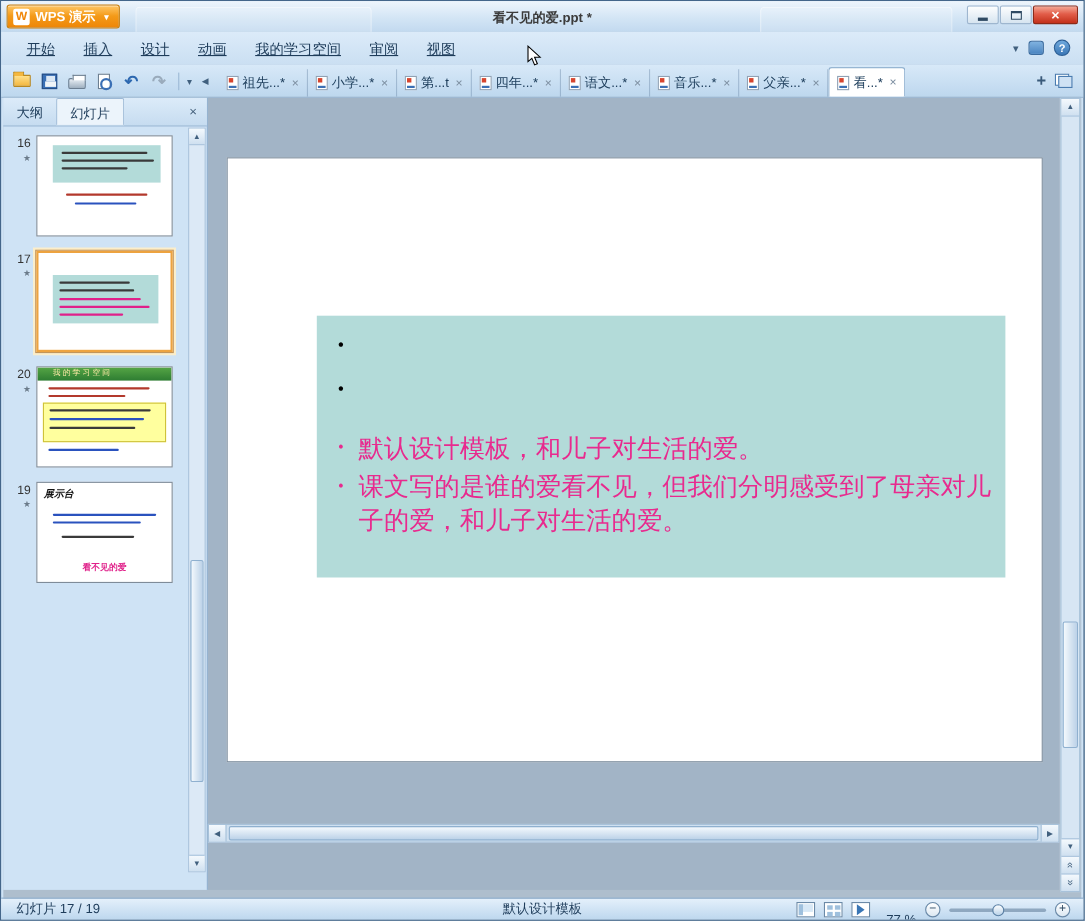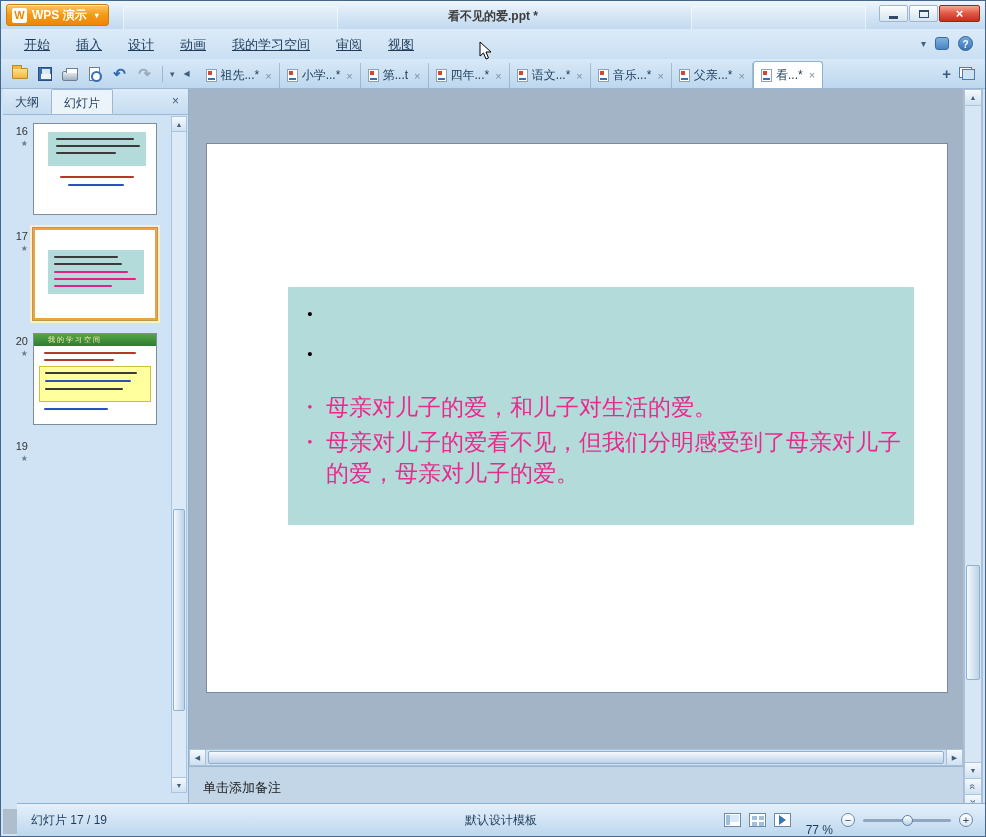--- a/index.html
+++ b/index.html
@@ -162,21 +162,21 @@
     font-size:7px; color:#41607e; background:linear-gradient(#f4f9fd,#cfe0f0);
     border-bottom:1px solid #aac4dd; cursor:default; }
   .v-thumbbar { position:absolute; left:1px; right:1px; top:66%; height:16%;
     background:linear-gradient(90deg,#f4f9fd,#bcd2e8); border:1px solid #8fb0cf; border-radius:2px; }
   .v-bottom { position:absolute; bottom:0; left:0; right:0; }
   .v-bottom .v-btn { border-top:1px solid #aac4dd; border-bottom:none; }
   .chev { display:inline-block; font-size:10px; color:#41607e; transform:rotate(90deg); }
   .chev.down { transform:rotate(-90deg); }
 
   
-  .statusbar { position:absolute; left:16px; right:0; bottom:0; height:33px;
+  .statusbar { position:absolute; left:0; right:0; bottom:0; height:20px;
     background:linear-gradient(#e4f0fb,#bdd7ee); border-top:1px solid #8fb0cf;
     display:flex; align-items:center; font-size:12px; color:#1e3c5a; }
   .st-left { padding-left:14px; z-index:2; }
   .st-center { position:absolute; left:0; right:0; text-align:center; z-index:1; }
   .st-right { margin-left:auto; display:flex; align-items:center; gap:8px; padding-right:12px; z-index:2; }
   .v-ico { width:17px; height:14px; border:1px solid #6b8aa8; background:#fff; position:relative; cursor:default; }
   .v-ico.normal::before { content:""; position:absolute; left:1px; top:1px; bottom:1px; width:4px; background:#9fc0dd; }
   .v-ico.normal::after { content:""; position:absolute; right:1px; top:1px; width:9px; height:7px; background:#d7e8f6; }
   .v-ico.sorter::before { content:""; position:absolute; left:2px; top:2px; width:5px; height:4px;
     background:#9fc0dd; box-shadow:7px 0 #9fc0dd, 0 6px #9fc0dd, 7px 6px #9fc0dd; }
@@ -369,20 +369,27 @@
           <div class="mb c-dark" style="left:11px;top:54px;width:78px;"></div>
           <div class="mb c-blue" style="left:10px;top:74px;width:64px;"></div>
         </div>
       </div>
 
       <div class="thumb-row">
         <div class="t-numcol">
           <span>19</span>
           <span class="t-star">★</span>
         </div>
+        <div class="t-box">
+          <div class="mini-title">展示台</div>
+          <div class="mb c-blue" style="left:14px;top:28px;width:94px;"></div>
+          <div class="mb c-blue" style="left:14px;top:35px;width:80px;"></div>
+          <div class="mb c-dark" style="left:22px;top:48px;width:66px;"></div>
+          <div class="mini-footer">看不见的爱</div>
+        </div>
       </div>
 
     </div>
 
     <div class="sb-scroll">
       <div class="sb-arrow">▲</div>
       <div class="sb-thumbbar"></div>
       <div class="sb-arrow bottom">▼</div>
     </div>
   </div>
@@ -391,36 +398,35 @@
     <div class="slide">
       <div class="textbox">
         <div class="bullet-line bl-black mb8">
           <span class="b-dot">•</span>
         </div>
         <div class="bullet-line bl-black mb20">
           <span class="b-dot">•</span>
         </div>
         <div class="bullet-line bl-pink mb4">
           <span class="b-dot">•</span>
-          <span>母亲对儿子的爱，和儿子对生活的爱。</span>
+          <span>默认设计模板，和儿子对生活的爱。</span>
         </div>
         <div class="bullet-line bl-pink">
           <span class="b-dot">•</span>
-          <span>母亲对儿子的爱看不见，但我们分明感受到了母亲对儿子的爱，母亲对儿子的爱。</span>
+          <span>课文写的是谁的爱看不见，但我们分明感受到了母亲对儿子的爱，和儿子对生活的爱。</span>
         </div>
       </div>
     </div>
 
     <div class="h-scroll">
       <div class="h-arrow left">◀</div>
       <div class="h-thumbbar"></div>
       <div class="h-arrow right">▶</div>
     </div>
 
-    <div class="notes">单击添加备注</div>
   </div>
 
   <div class="v-scroll">
     <div class="v-btn">▲</div>
     <div class="v-thumbbar"></div>
     <div class="v-bottom">
       <div class="v-btn">▼</div>
       <div class="v-btn">
           <span class="chev">«</span>
         </div>

